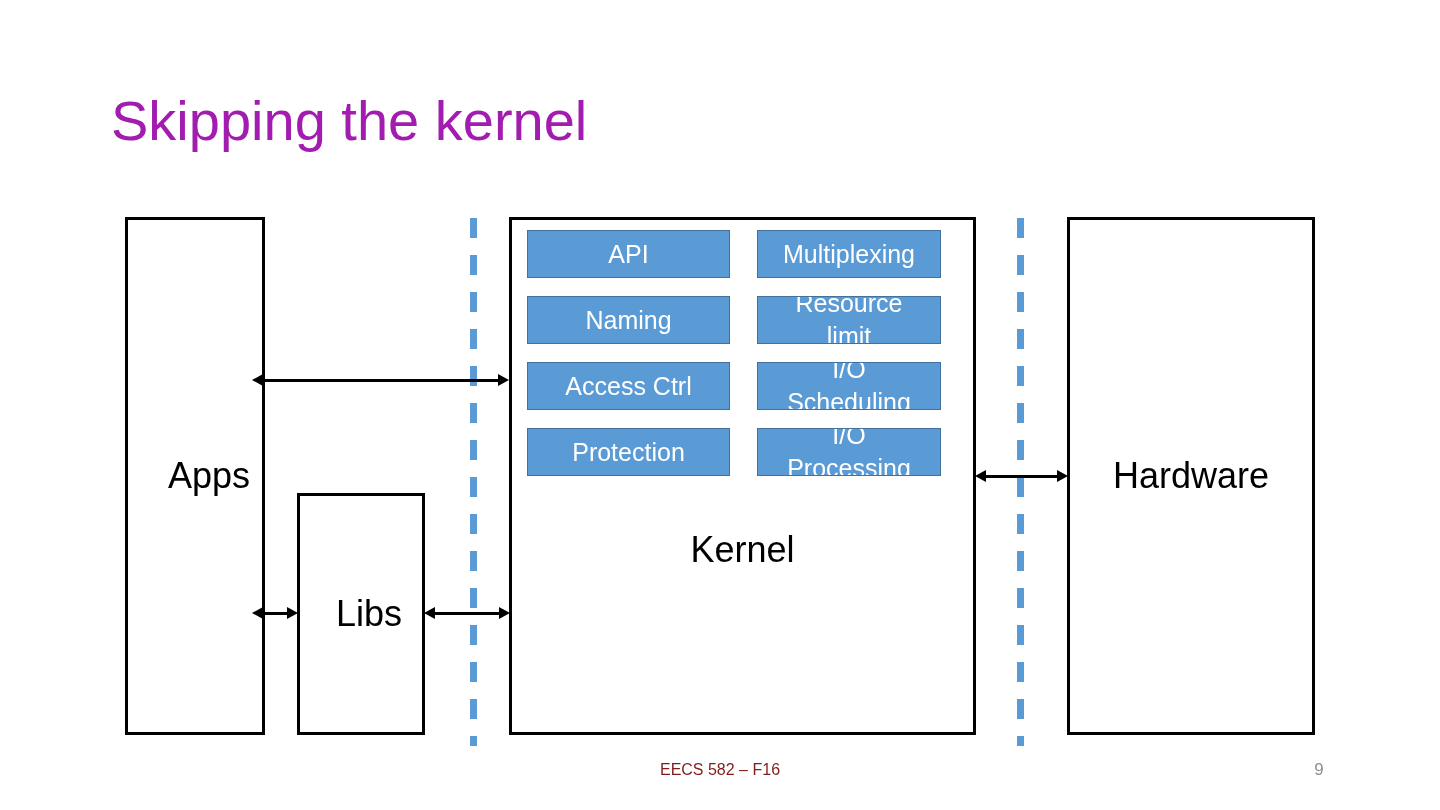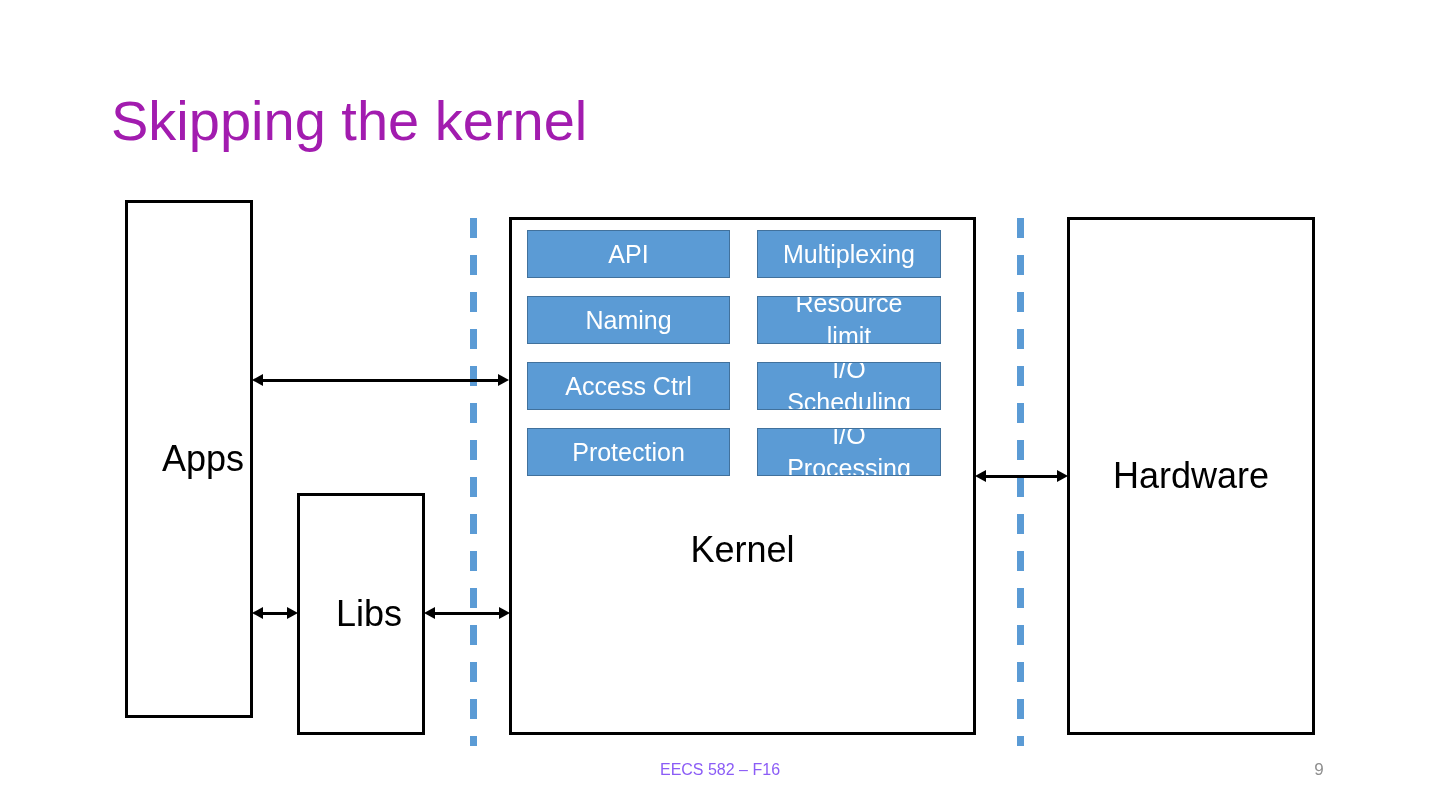--- a/index.html
+++ b/index.html
@@ -13,21 +13,21 @@
     position:absolute; left:111px; top:90px;
     font-size:56px; line-height:1.1; color:#a21caf; letter-spacing:0;
   }
 
   
   .obox {
     position:absolute; box-sizing:border-box; border:3px solid #000000;
     background:#ffffff; display:flex; align-items:center; justify-content:center;
   }
   .obox .olabel { font-size:36px; color:#000000; }
-  .box-apps     { left:125px;  top:200px; width:128px; height:518px;padding-left:28px; }
+  .box-apps     { left:125px;  top:217px; width:140px; height:518px;padding-left:28px; }
   .box-libs     { left:297px;  top:493px; width:128px; height:242px; z-index:3;padding-left:16px; }
   .box-kernel   { left:509px;  top:217px; width:467px; height:518px; display:block; }
   .box-hardware { left:1067px; top:217px; width:248px; height:518px; }
 
   .kernel-label {
     position:absolute; left:0; top:309px; width:100%; text-align:center;
     font-size:36px; color:#000000;
   }
 
   
@@ -64,21 +64,21 @@
   .arrow .head-l { left:0;  border-right:11px solid #000000; }
   .arrow .head-r { right:0; border-left:11px solid #000000; }
   .arrow-apps-kernel     { left:252px; top:374px; width:257px; }
   .arrow-apps-libs       { left:252px; top:607px; width:46px;  }
   .arrow-libs-kernel     { left:424px; top:607px; width:86px;  }
   .arrow-kernel-hardware { left:975px; top:470px; width:93px;  }
 
   
   .footer {
     position:absolute; left:0; top:761px; width:1440px; text-align:center;
-    font-size:16px; color:#8b5cf6;
+    font-size:16px; color:#7f1d1d;
   }
   .page-number {
     position:absolute; left:1303px; top:760px; width:32px; text-align:center;
     font-size:17px; color:#8f8f8f;
   }
 </style>
 </head>
 <body>
 
 <div class="slide">

